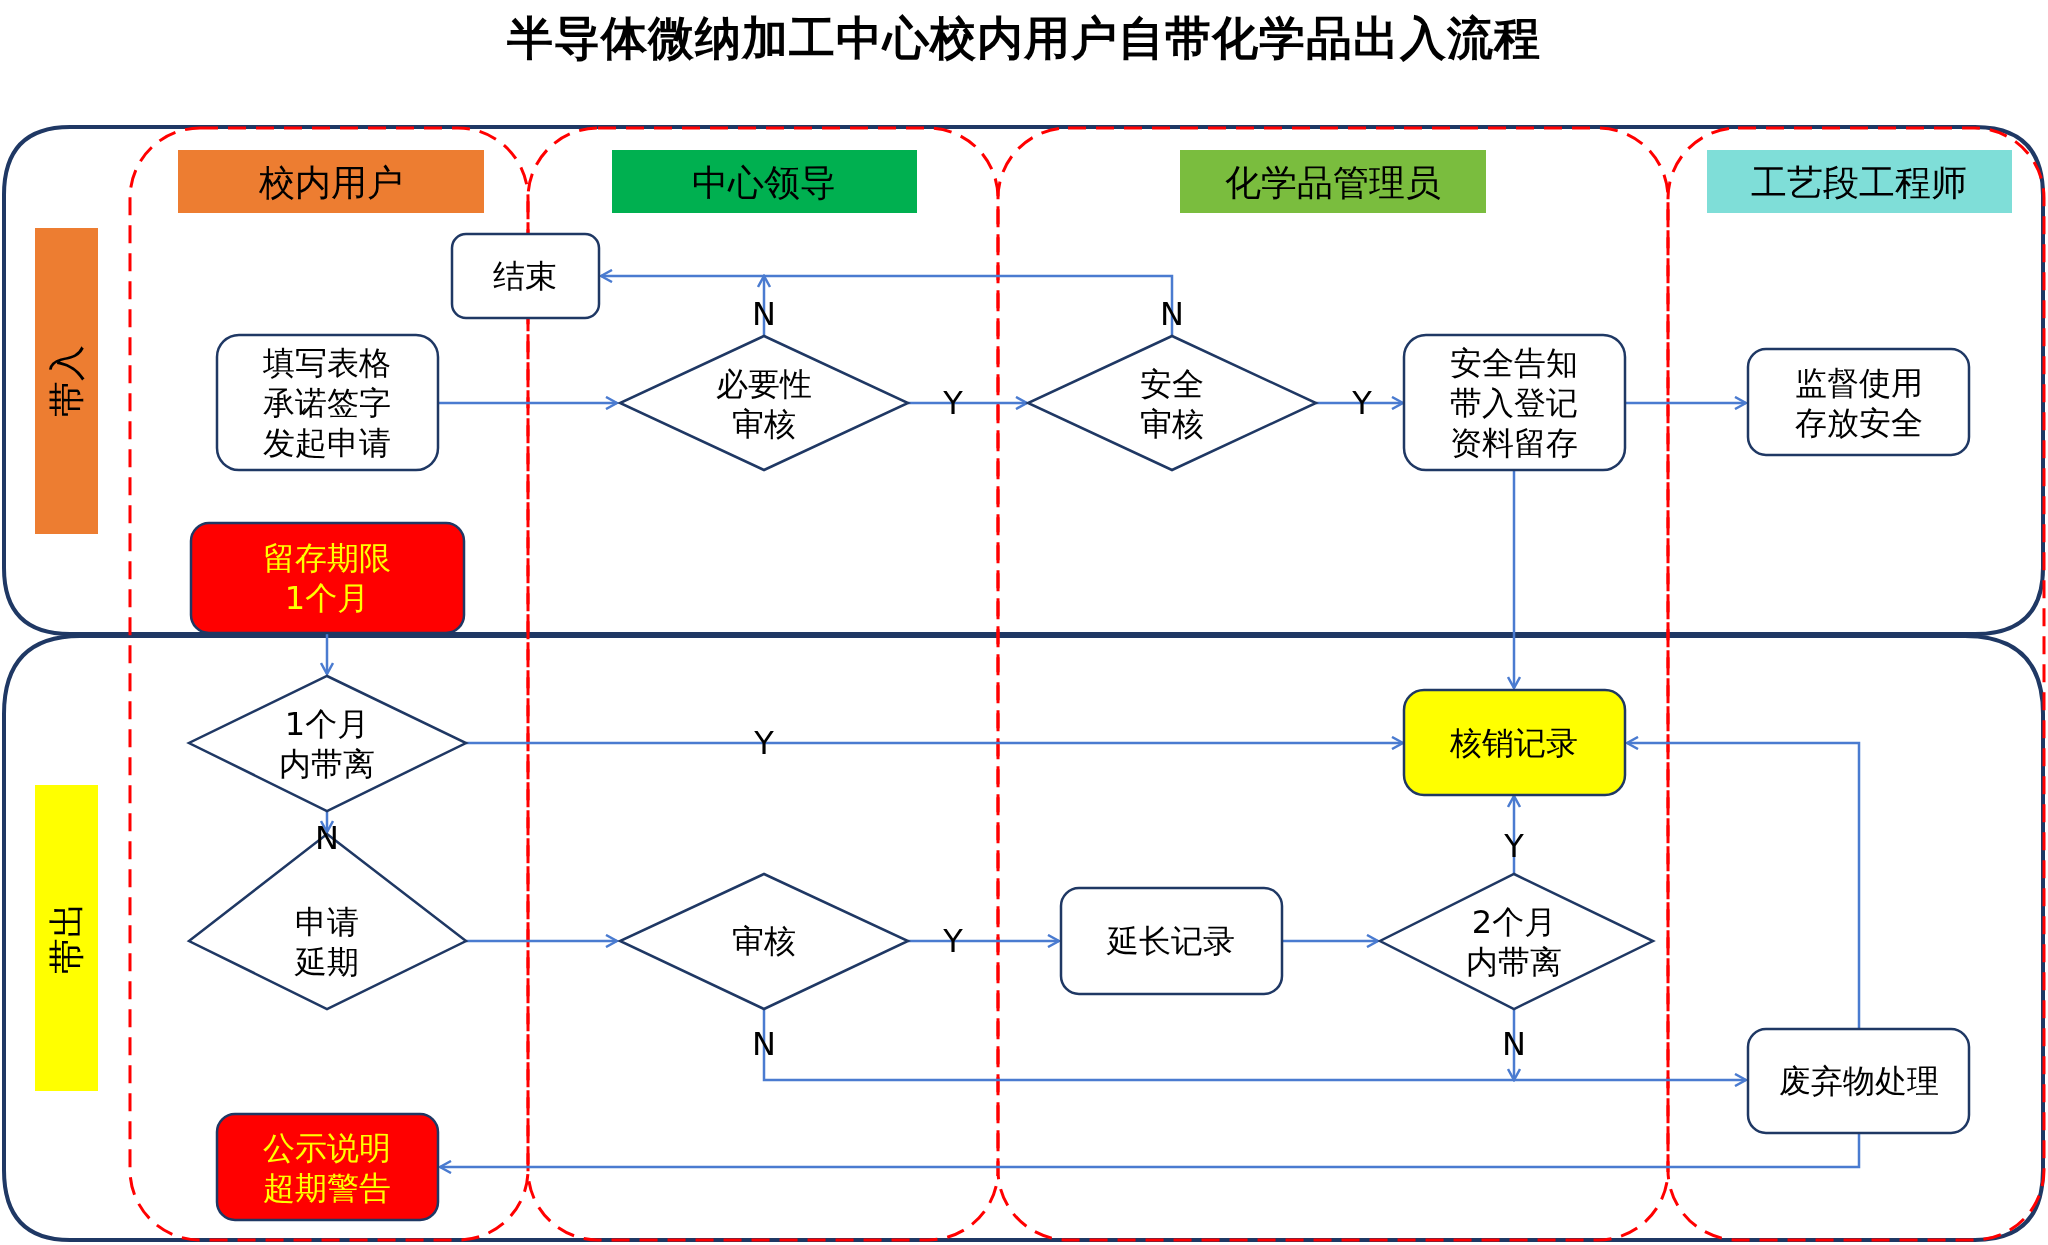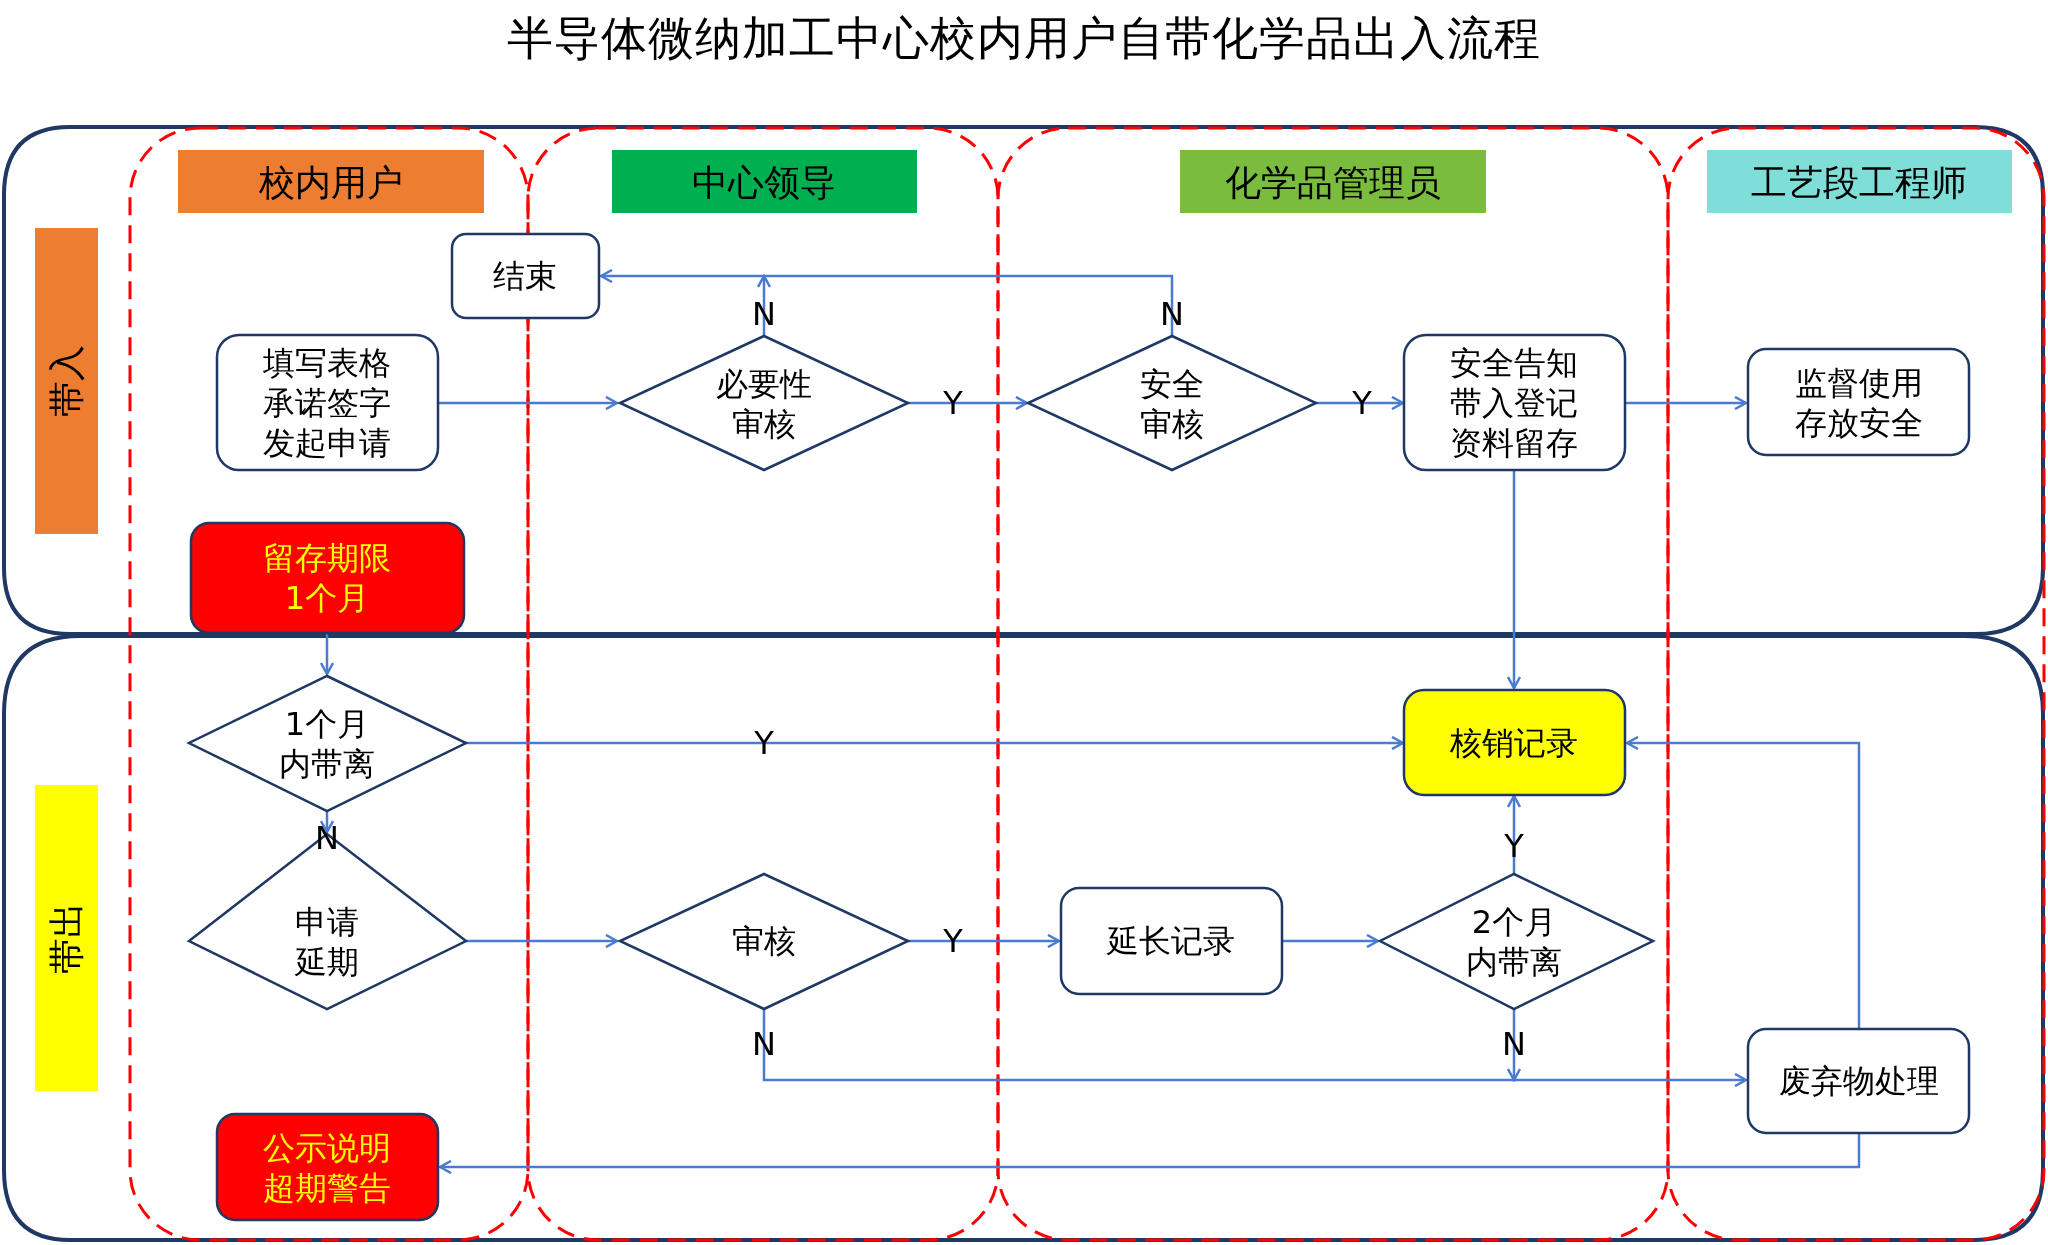--- a/index.html
+++ b/index.html
@@ -1,19 +1,19 @@
 <!DOCTYPE html>
 <html><head>
 <meta charset="utf-8">
 <style>
   html, body { margin: 0; padding: 0; background: #ffffff; }
   body { width: 2048px; height: 1245px; position: relative; overflow: hidden;
          font-family: "DejaVu Sans", "Liberation Sans", sans-serif; }
   #title { position: absolute; left: 0; top: 8px; width: 2048px; text-align: center;
-           font-size: 46px; font-weight: normal; color: #000; letter-spacing: 1px; }
+           font-size: 46px; font-weight: bold; color: #000; letter-spacing: 1px; }
   svg { position: absolute; left: 0; top: 0; }
   .lane-frame { fill: none; stroke: #1f3864; stroke-width: 4; }
   .col-frame { fill: none; stroke: #ff0000; stroke-width: 3; stroke-dasharray: 18 10; }
   .node { fill: #ffffff; stroke: #1f3864; stroke-width: 2.5; }
   .node-red { fill: #ff0000; stroke: #1f3864; stroke-width: 2.5; }
   .node-yellow { fill: #ffff00; stroke: #1f3864; stroke-width: 2.5; }
   .edge { fill: none; stroke: #4a7bd0; stroke-width: 2.5; }
   .arrowhead { fill: none; stroke: #4a7bd0; stroke-width: 2.5; }
   .t { font-family: "DejaVu Sans", "Liberation Sans", sans-serif; font-size: 32px; fill: #000; text-anchor: middle; dominant-baseline: central; }
   .t-yellow { fill: #ffff00; }

